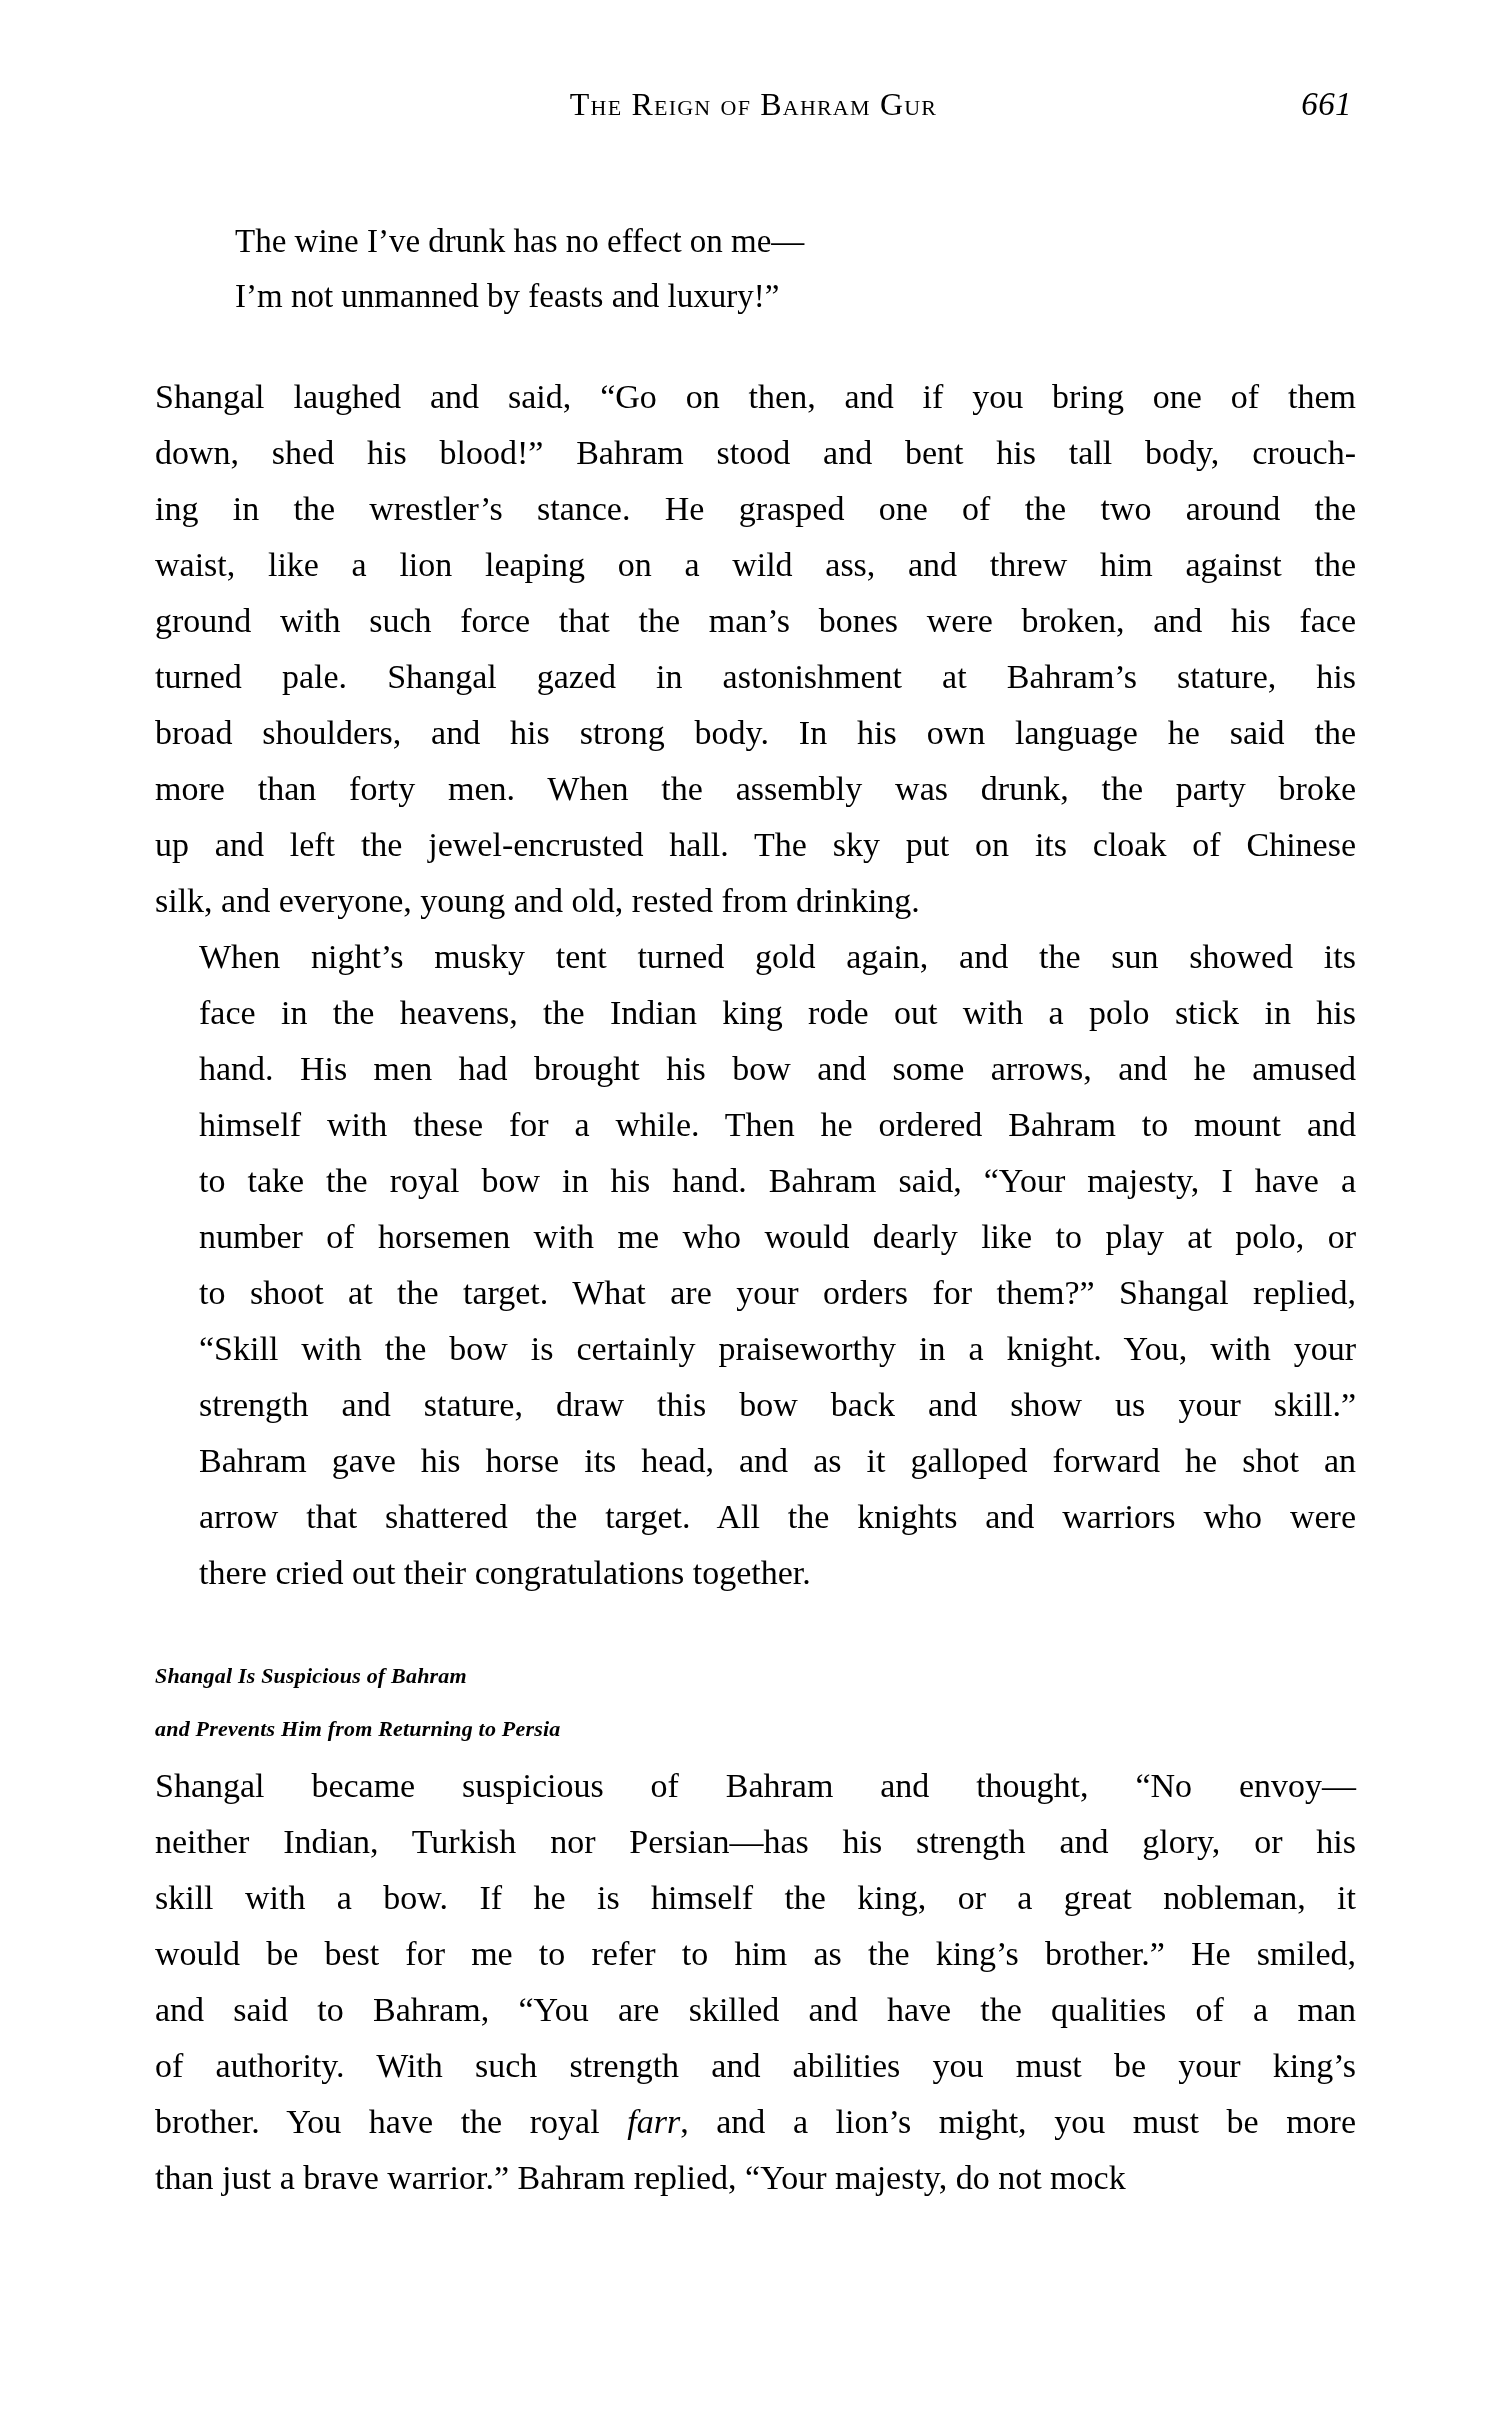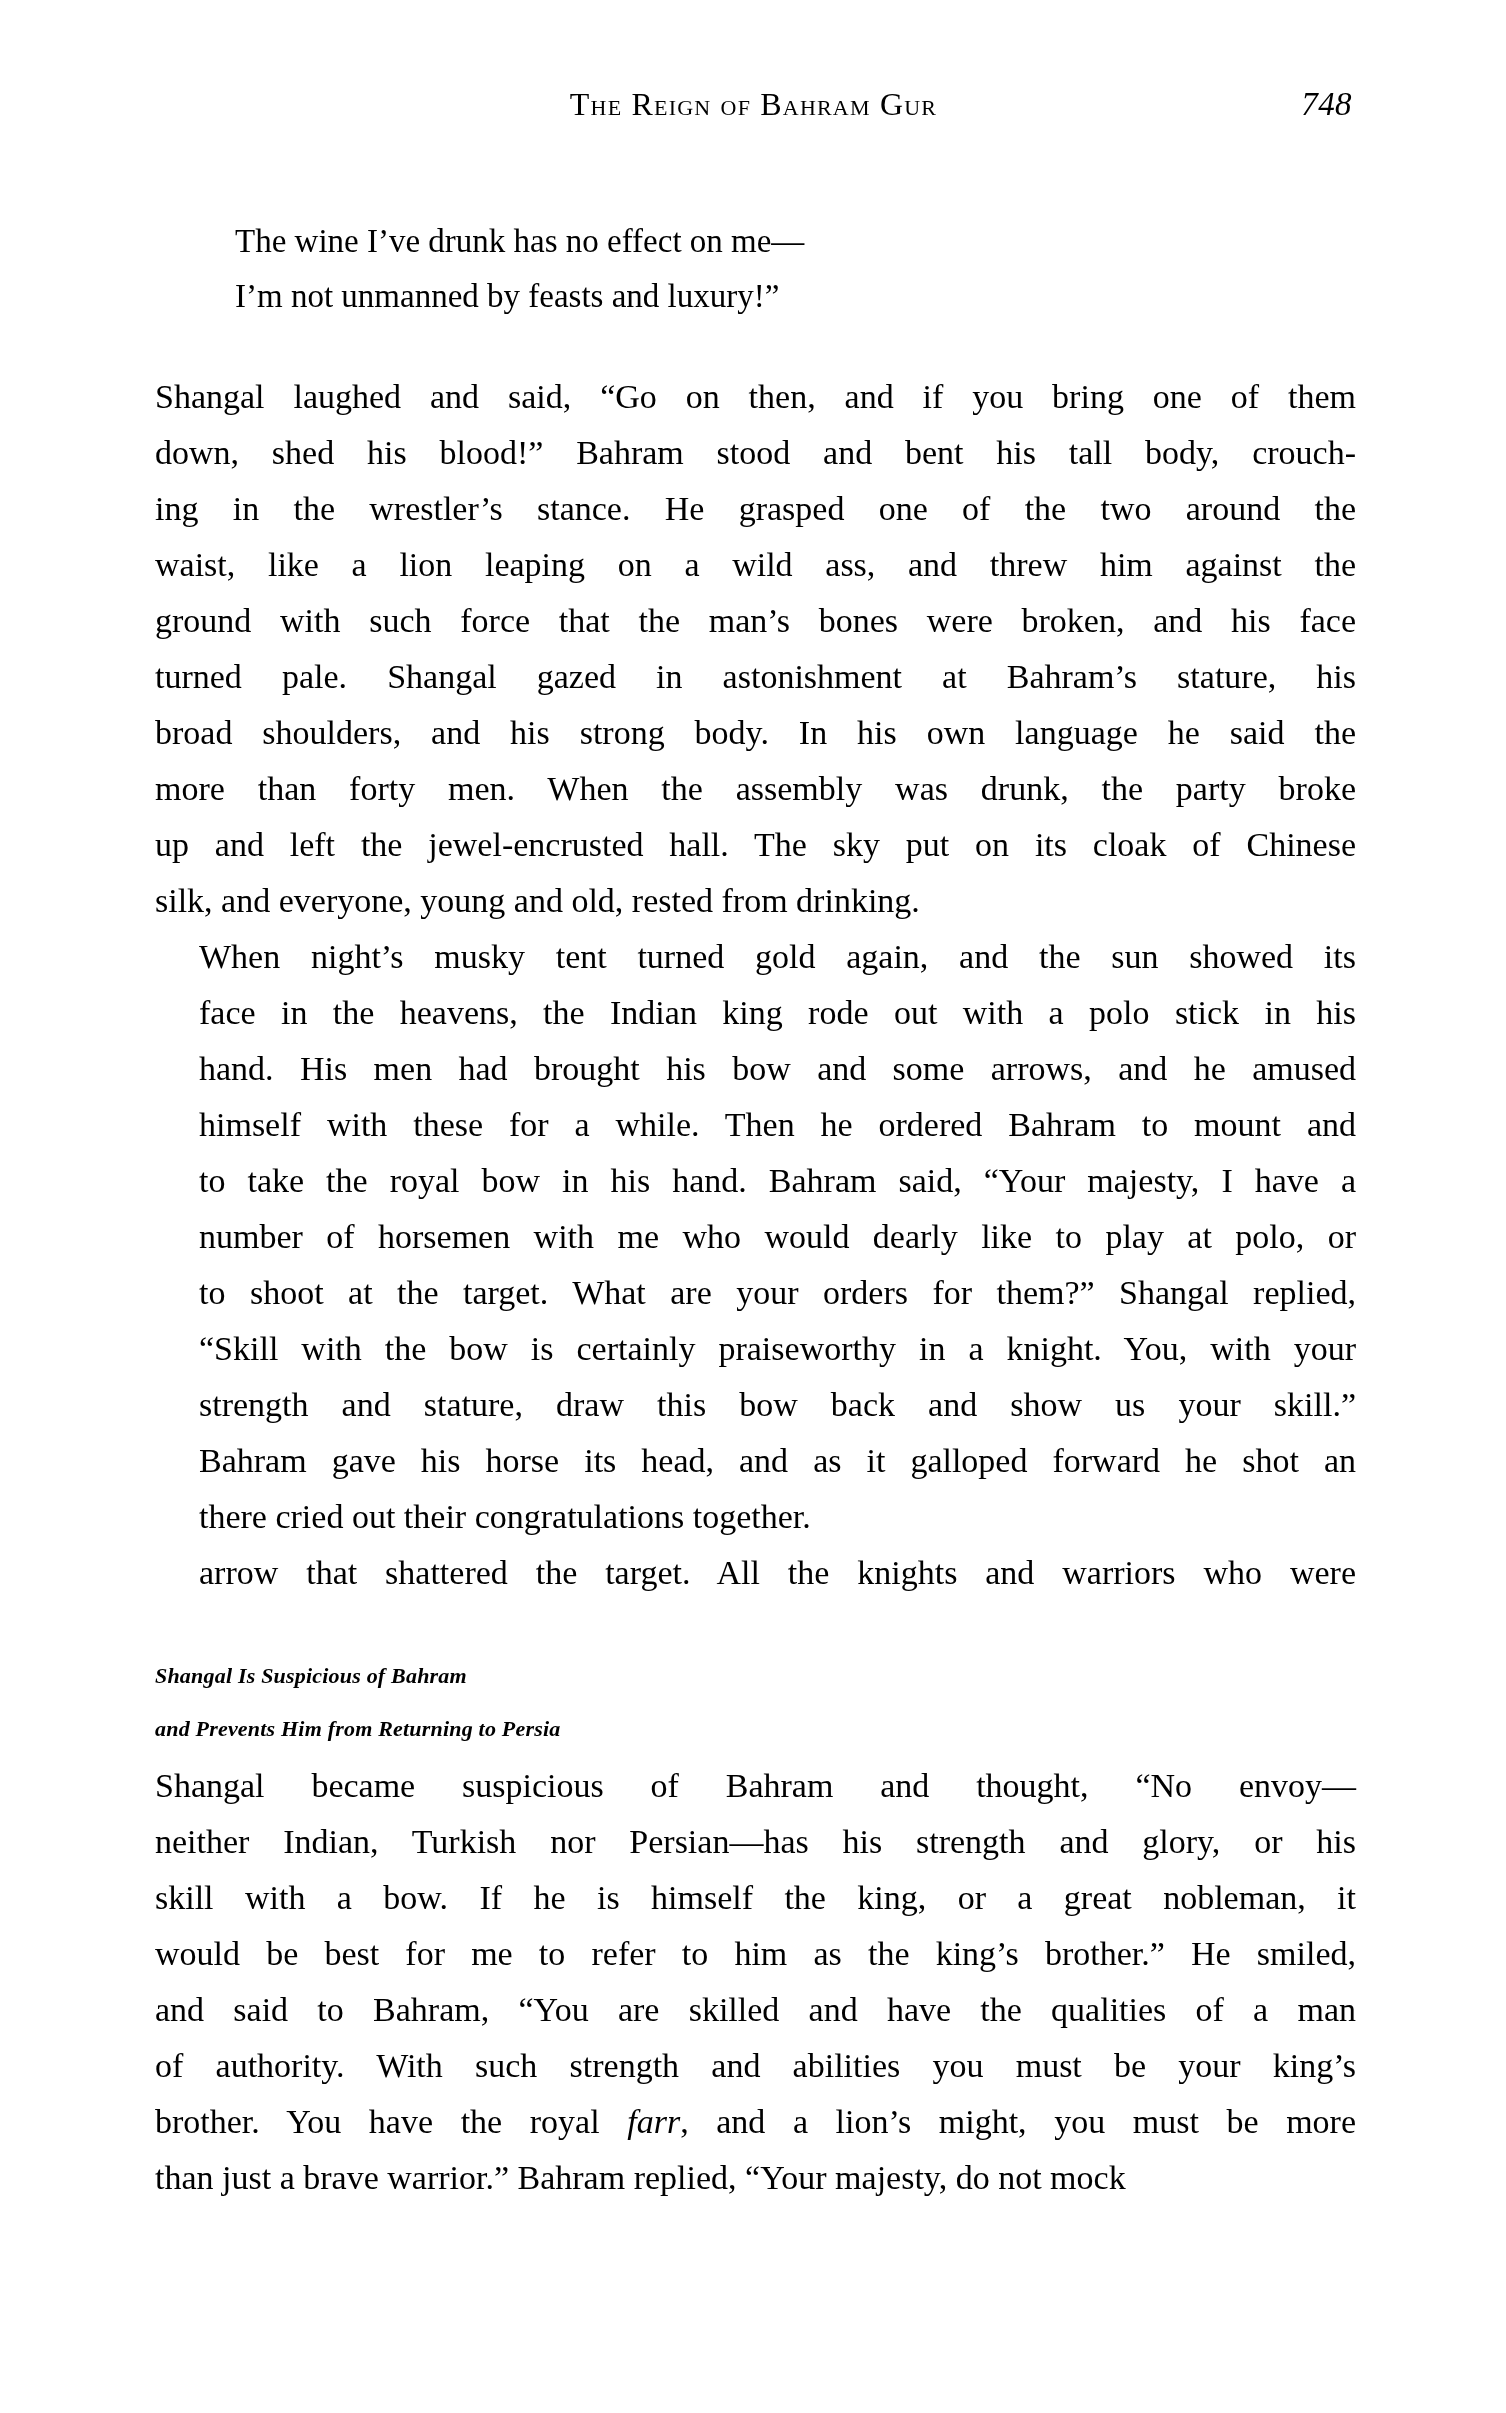--- a/index.html
+++ b/index.html
@@ -115,21 +115,21 @@
 
   em.term { font-style: italic; }
 </style>
 </head>
 <body>
 
 <div class="page">
 
   <div class="running-head">
     <div class="running-head-title">The Reign of Bahram Gur</div>
-    <div class="running-head-folio">748</div>
+    <div class="running-head-folio">661</div>
   </div>
 
   <div class="column">
 
     <div class="verse">
       <span class="verse-line">The wine I’ve drunk has no effect on me—</span>
       <span class="verse-line">I’m not unmanned by feasts and luxury!”</span>
     </div>
 
     <p class="body">
@@ -149,22 +149,22 @@
         <span class="ln" style="text-indent: 44px;">When night’s musky tent turned gold again, and the sun showed its</span>
         <span class="ln">face in the heavens, the Indian king rode out with a polo stick in his</span>
         <span class="ln">hand. His men had brought his bow and some arrows, and he amused</span>
         <span class="ln">himself with these for a while. Then he ordered Bahram to mount and</span>
         <span class="ln">to take the royal bow in his hand. Bahram said, “Your majesty, I have a</span>
         <span class="ln">number of horsemen with me who would dearly like to play at polo, or</span>
         <span class="ln">to shoot at the target. What are your orders for them?” Shangal replied,</span>
         <span class="ln">“Skill with the bow is certainly praiseworthy in a knight. You, with your</span>
         <span class="ln">strength and stature, draw this bow back and show us your skill.”</span>
         <span class="ln">Bahram gave his horse its head, and as it galloped forward he shot an</span>
+        <span class="ln">arrow that shattered the target. All the knights and warriors who were</span>
         <span class="ln last">there cried out their congratulations together.</span>
-        <span class="ln">arrow that shattered the target. All the knights and warriors who were</span>
       </p>
 
     <div class="section-heading">
       <span class="hl">Shangal Is Suspicious of Bahram</span>
       <span class="hl">and Prevents Him from Returning to Persia</span>
     </div>
 
     <p class="body">
         <span class="ln">Shangal became suspicious of Bahram and thought, “No envoy—</span>
         <span class="ln">neither Indian, Turkish nor Persian—has his strength and glory, or his</span>

